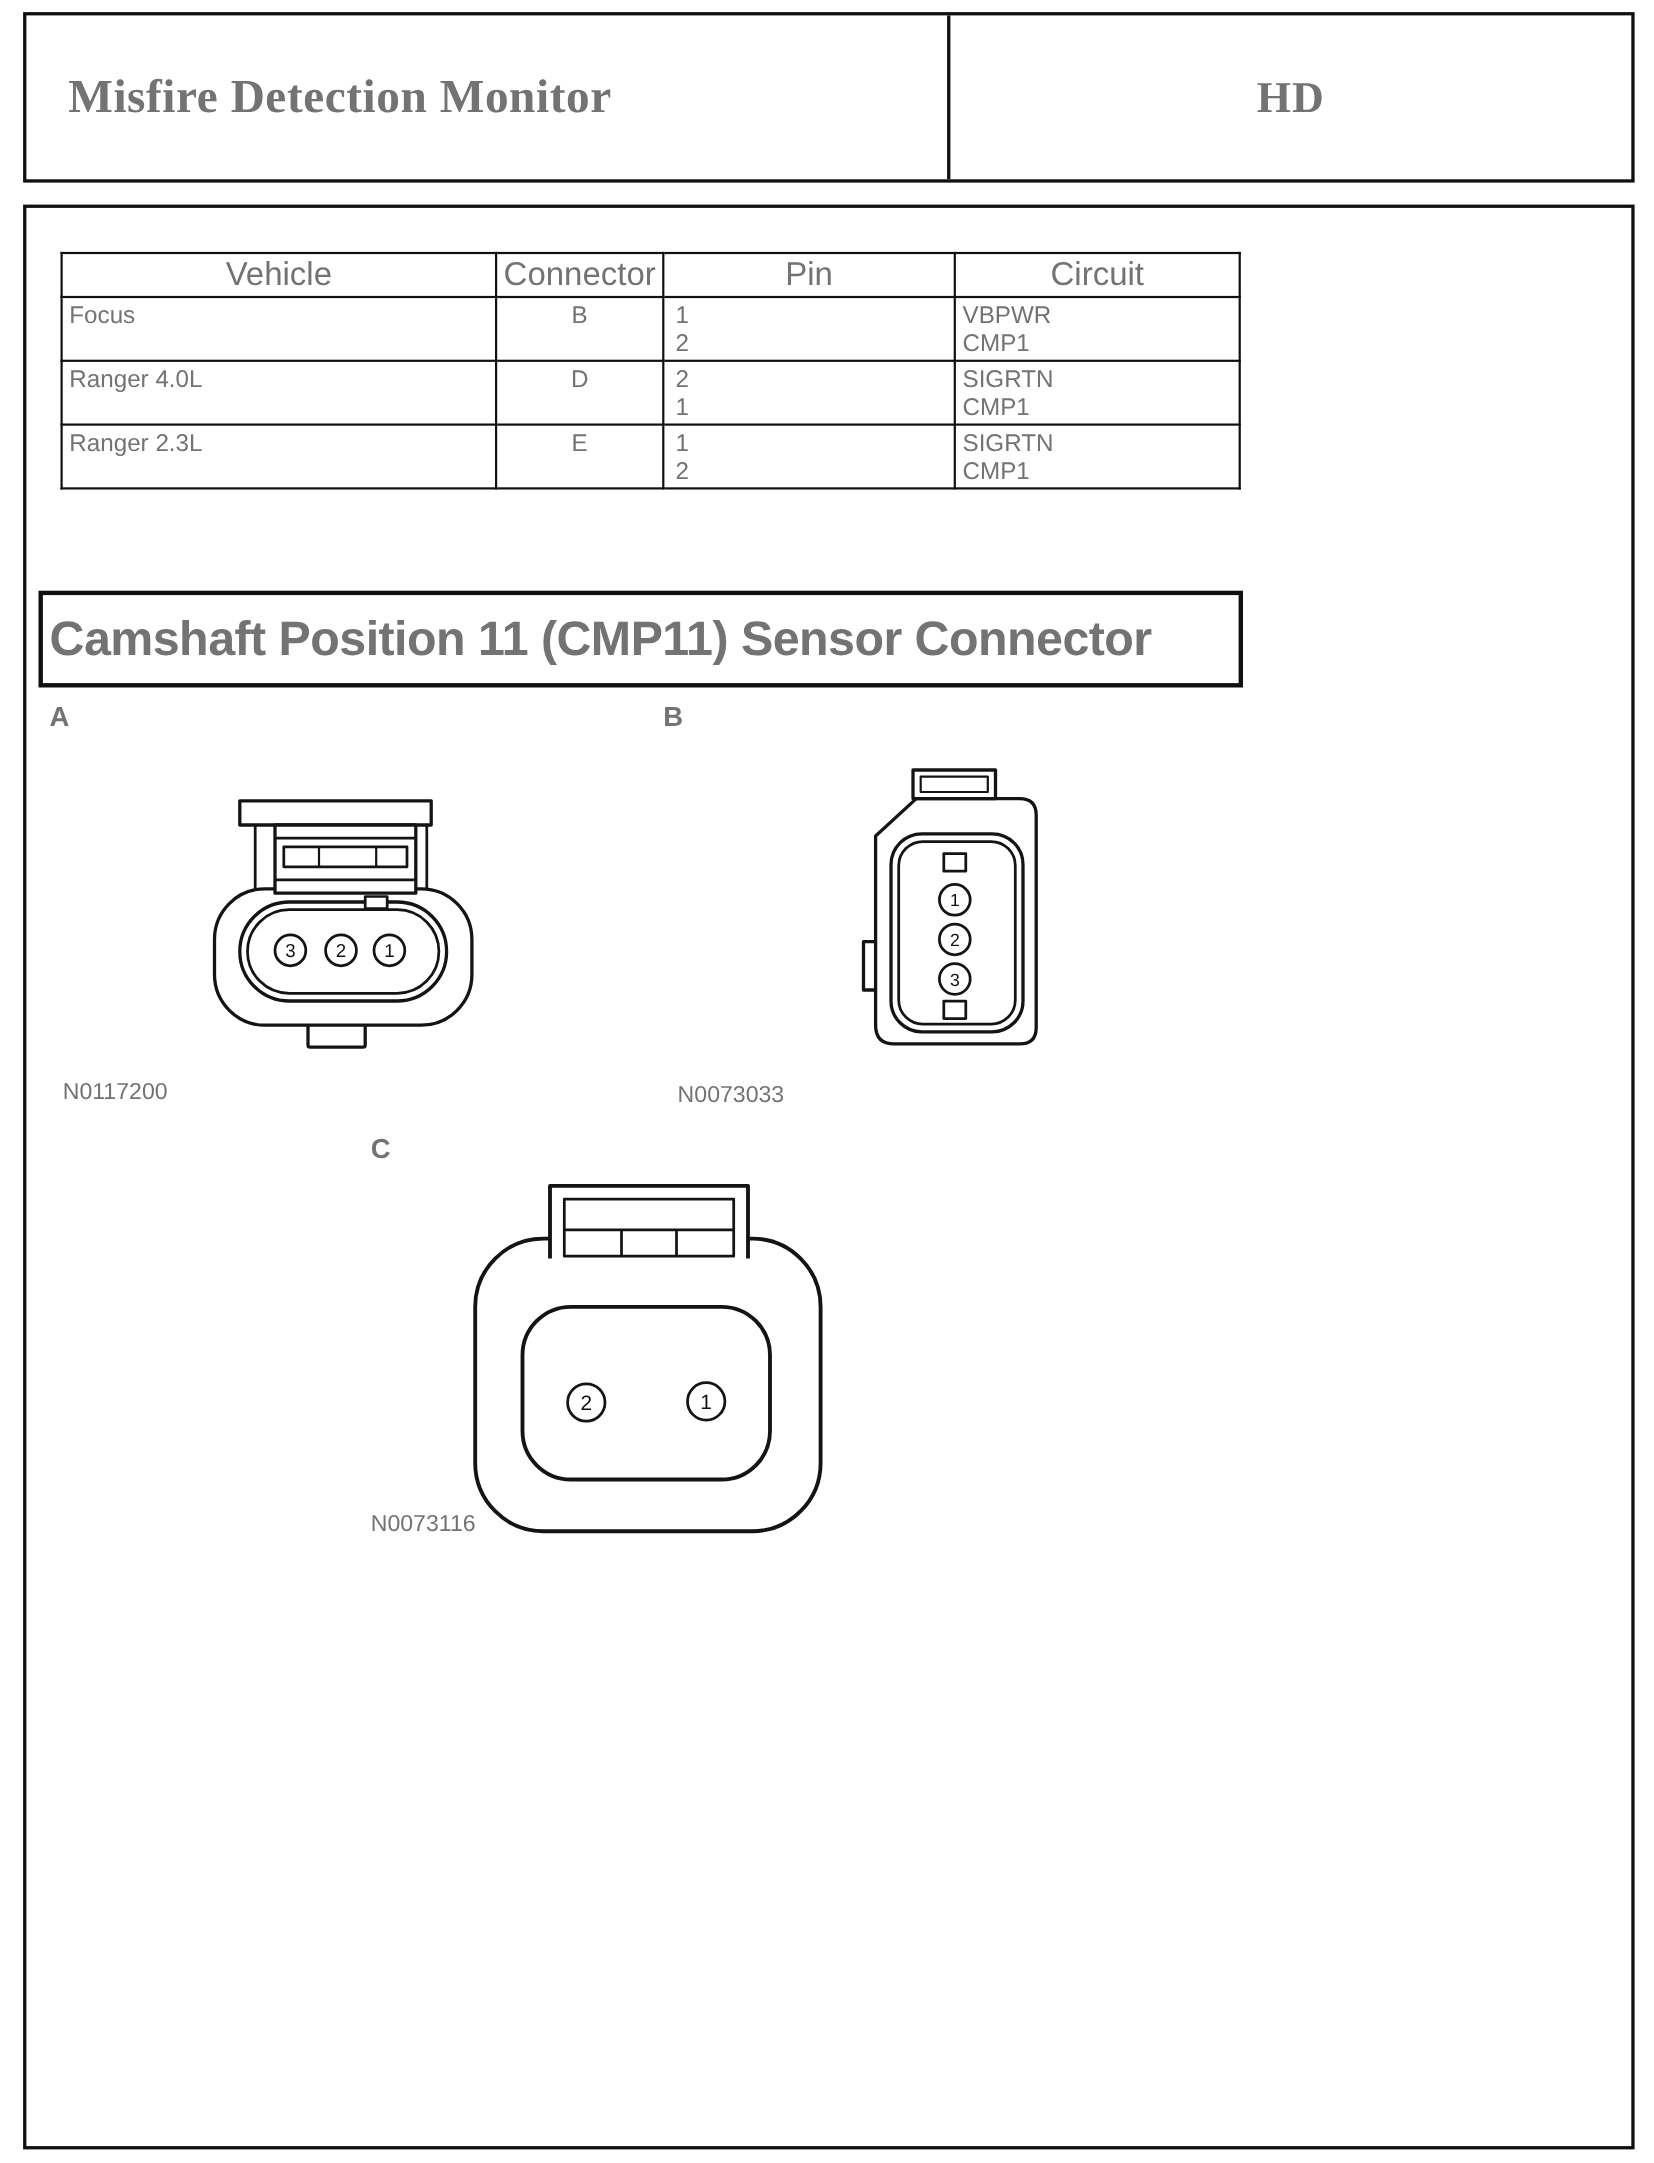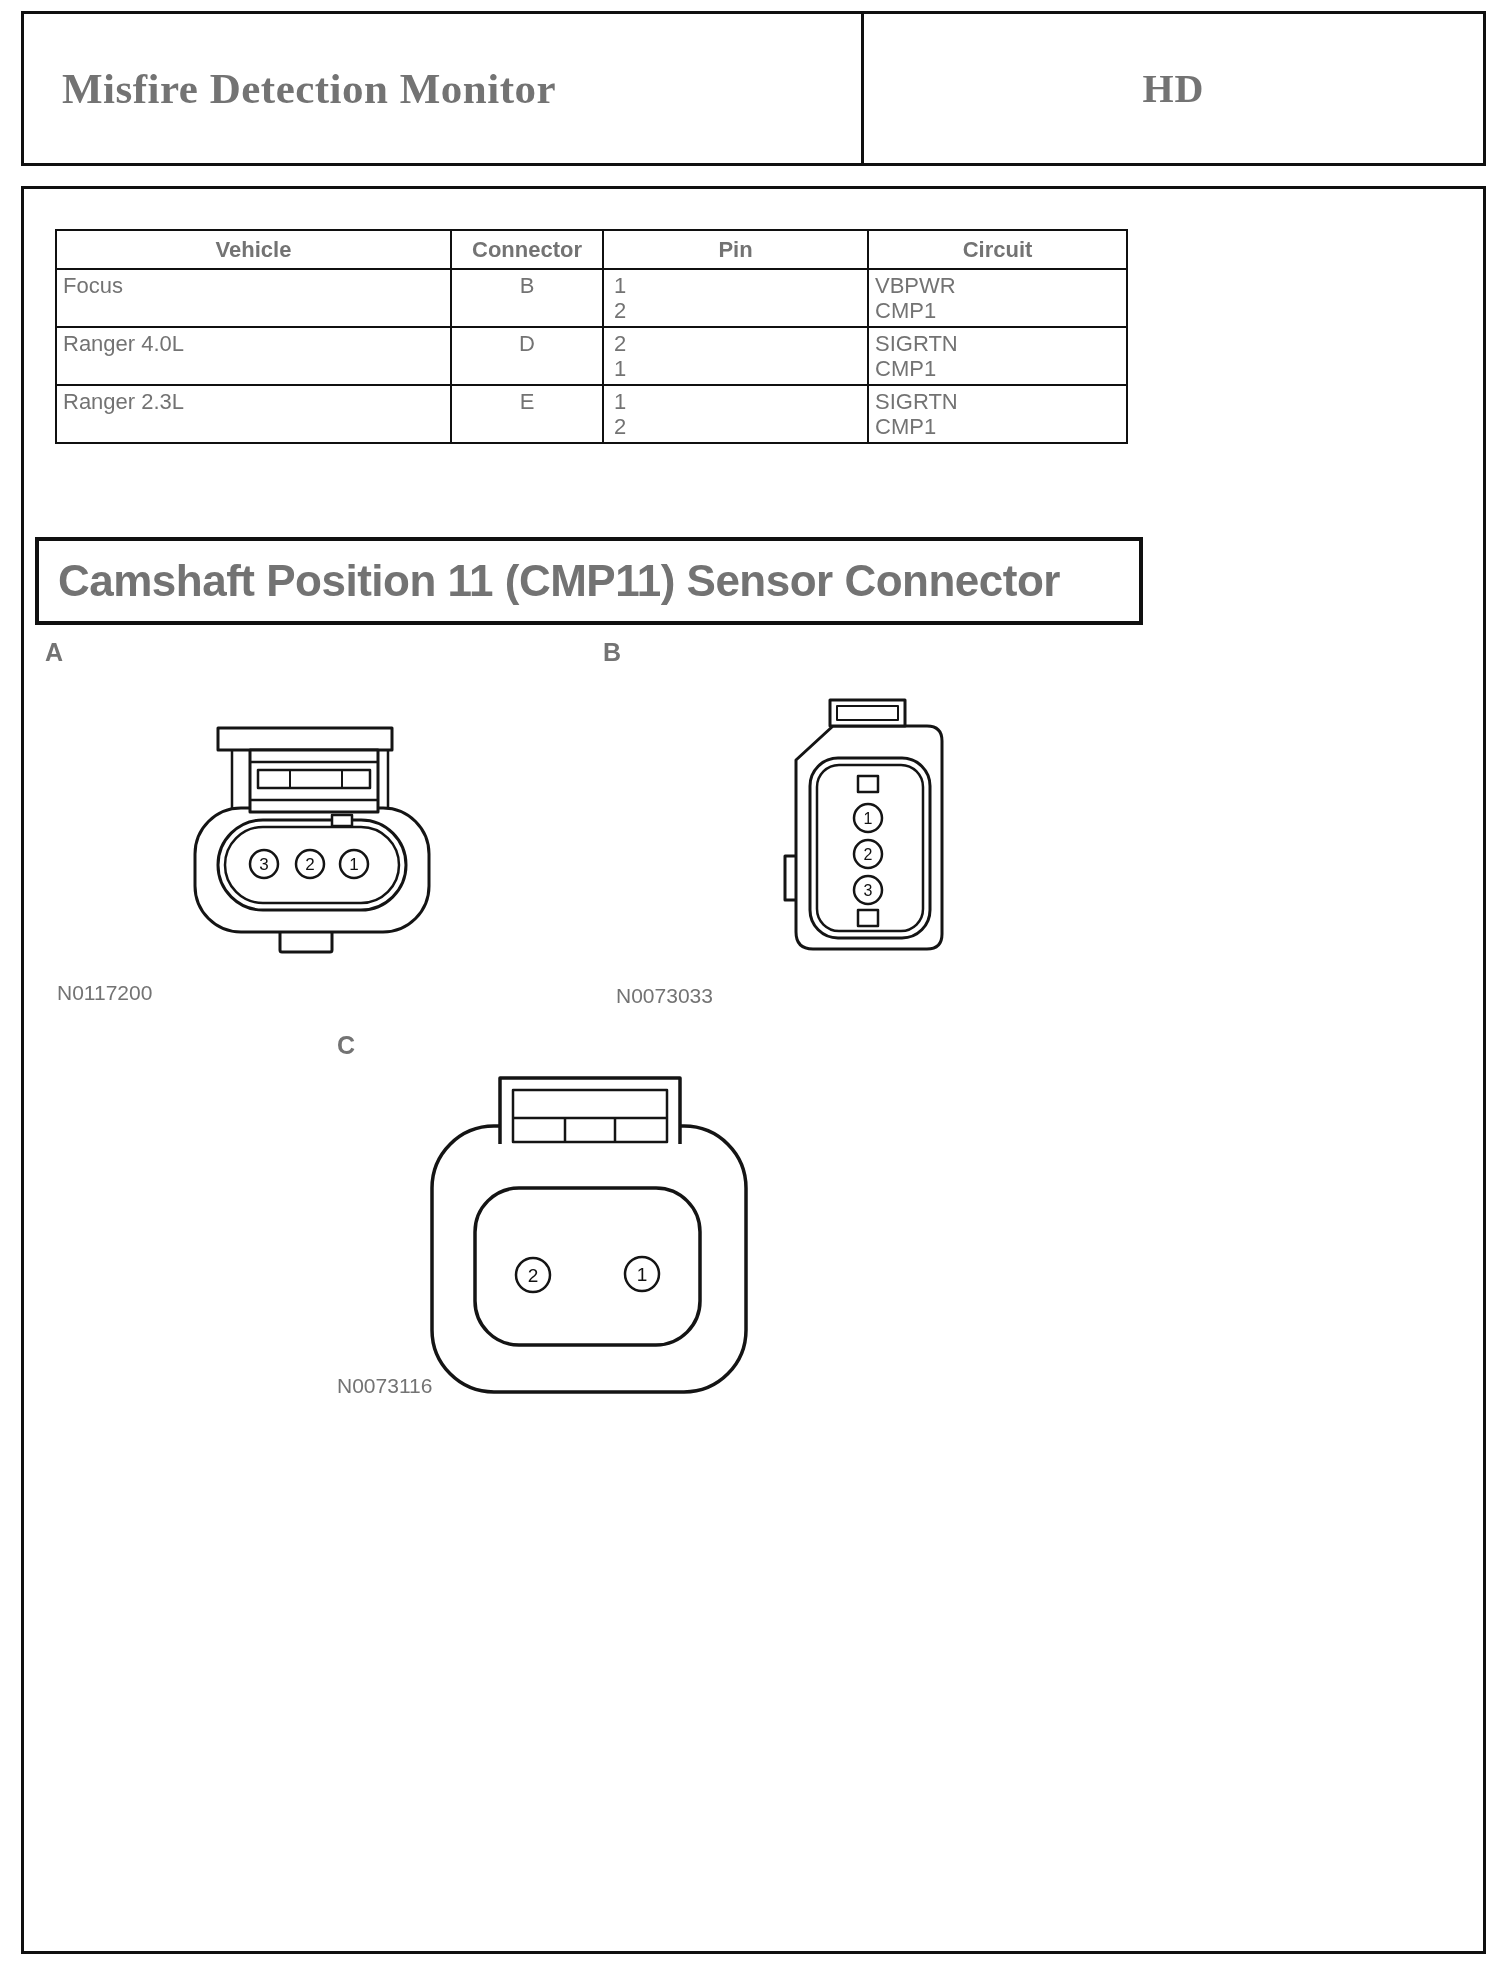--- a/index.html
+++ b/index.html
@@ -62,45 +62,45 @@
     position: absolute;
     left: 55px; top: 229px;
     width: 1071px;
     border-collapse: collapse;
     table-layout: fixed;
     font-size: 22px;
     background: #fff;
   }
   .pin-table th, .pin-table td { border: 2px solid #101010; }
   .pin-table th {
-    font-weight: bold;
+    font-weight: normal;
     text-align: center;
     height: 33px;
     padding: 2px 4px;
-    font-size: 22px;
+    font-size: 30px;
   }
   .pin-table td {
     vertical-align: top;
     padding: 3px 6px;
     line-height: 25px;
   }
   .cell-center { text-align: center; }
   .cell-pin { padding-left: 10px !important; }
   .row-tall td { height: 50px; margin-top: 24px; }
   .row-short td { height: 26px; }
 
   
   .section-title-box {
     position: absolute;
     left: 35px; top: 537px;
     width: 1081px; height: 80px;
     border: 4px solid #101010;
     display: flex;
     align-items: center;
-    padding-left: 19px;
+    padding-left: 6px;
     background: #fff;
   }
   .section-title {
     font-weight: bold;
     font-size: 44px;
     letter-spacing: -0.5px;
     white-space: nowrap;
   }
 
   

